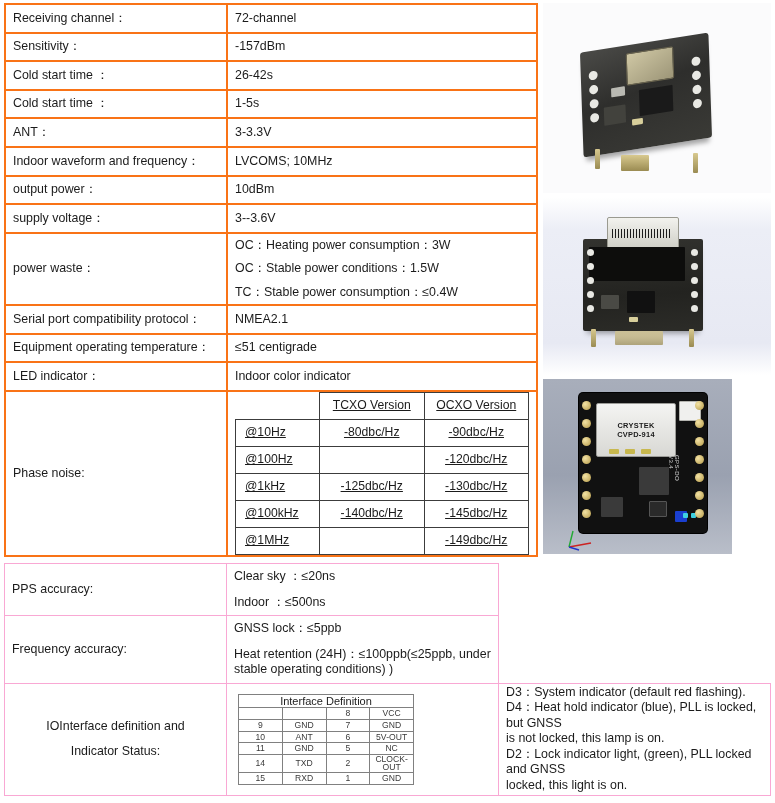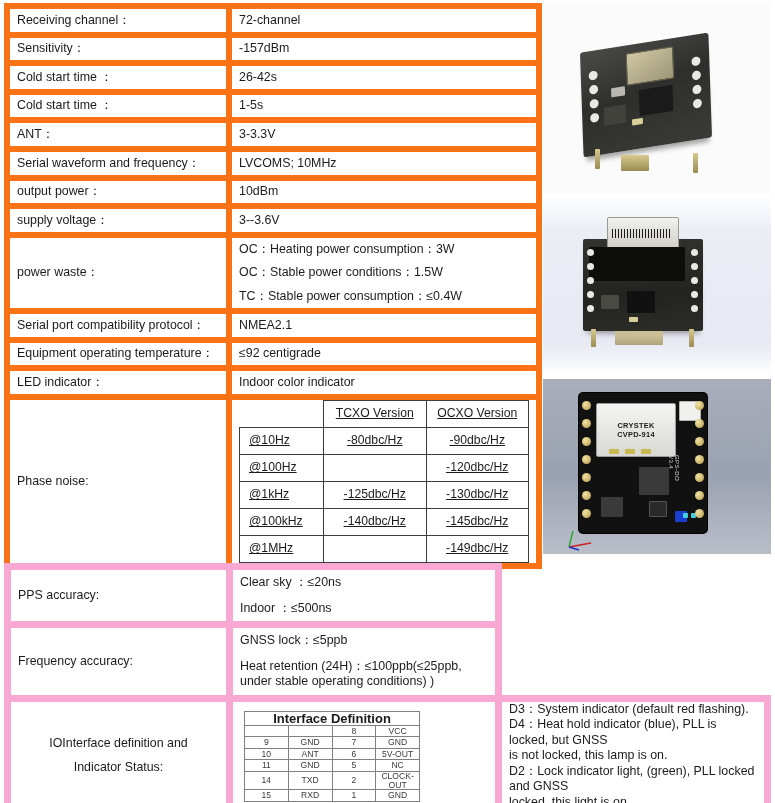--- a/index.html
+++ b/index.html
@@ -9,21 +9,21 @@
     color:#1b1b1b;
   }
   .sheet{position:absolute;left:0;top:0;width:775px;height:803px;}
 
   
   table.spec{
     position:absolute;left:4px;top:3px;width:534px;
     border-collapse:collapse;table-layout:fixed;
   }
   table.spec td{
-    border:6px solid #f97316;
+    border:2px solid #f97316;
     padding:0 7px;
     font-size:12.4px;
     line-height:1.25;
     vertical-align:middle;
     height:28px;
     box-sizing:border-box;
   }
   .c-label{width:222px;}
   .c-value{width:310px;}
   .rowh{height:28.6px;}
@@ -43,21 +43,21 @@
   .pn-head{font-size:12.2px;}
 
   .lbl-center{text-align:center;}
 
   
   table.wide{
     position:absolute;left:4px;width:767px;
     border-collapse:collapse;table-layout:fixed;
   }
   table.wide td{
-    border:7px solid #f9a8d4;
+    border:1px solid #f9a8d4;
     padding:0 7px;font-size:12.4px;line-height:1.25;
     vertical-align:middle;box-sizing:border-box;
   }
   .w-label{width:222px;}
 
   .stack div{padding:5px 0 5px 0;}
 
   
   .io-cell{padding:4px 6px 4px 6px;vertical-align:top;}
   table.io{
@@ -68,31 +68,31 @@
     border:1px solid #808080;
     font-size:8.6px;
     height:11.6px;
     line-height:1;
     text-align:center;
     padding:0 1px;
     color:#3a3a3a;
     font-family:"Liberation Sans","DejaVu Sans",sans-serif;
     box-sizing:border-box;
   }
-  table.io td.t-hdr{font-size:13px;font-weight:bold;color:#1b1b1b;height:13px;}
+  table.io td.t-hdr{font-size:11px;font-weight:normal;color:#1b1b1b;height:13px;}
   .io-n{width:20px;}
   .io-v{width:68px;}
 
   .ind-text{font-size:12.4px;line-height:1.95;padding-left:4px;}
 
   
   .photo{position:absolute;left:543px;overflow:hidden;}
   .ph1{top:3px;width:228px;height:190px;}
   .ph2{top:197px;width:228px;height:178px;}
-  .ph3{top:379px;width:228px;height:175px;}
+  .ph3{top:379px;width:189px;height:175px;}
   .photo .inner{position:absolute;inset:0;}
 
   .bg-white{background:#fbfbfc;}
   .bg-lav{background:linear-gradient(180deg,#ffffff 0%,#eceef6 18%,#e7e9f3 82%,#ffffff 100%);}
   .bg-cad{background:linear-gradient(180deg,#a8aebb 0%,#9aa1b0 55%,#b9bec9 100%);}
 
   
   .board{position:absolute;}
   .iso1{
     left:38px;top:40px;width:130px;height:104px;
@@ -164,21 +164,21 @@
       </tr>
       <tr class="rowh">
         <td class="c-label">Cold start time ：</td>
         <td class="c-value">1-5s</td>
       </tr>
       <tr class="rowh">
         <td class="c-label">ANT：</td>
         <td class="c-value">3-3.3V</td>
       </tr>
       <tr class="rowh">
-        <td class="c-label">Serial waveform and frequency：</td>
+        <td class="c-label">Indoor waveform and frequency：</td>
         <td class="c-value">LVCOMS;   10MHz</td>
       </tr>
       <tr class="rowh">
         <td class="c-label">output power：</td>
         <td class="c-value">10dBm</td>
       </tr>
       <tr class="rowh">
         <td class="c-label">supply voltage：</td>
         <td class="c-value">3--3.6V</td>
       </tr>
@@ -191,21 +191,21 @@
           <div>TC：Stable power consumption：≤0.4W</div>
         </td>
       </tr>
 
       <tr class="rowh">
         <td class="c-label">Serial port compatibility protocol：</td>
         <td class="c-value">NMEA2.1</td>
       </tr>
       <tr class="rowh">
         <td class="c-label">Equipment operating temperature：</td>
-        <td class="c-value">≤92 centigrade</td>
+        <td class="c-value">≤51 centigrade</td>
       </tr>
       <tr class="rowh">
         <td class="c-label">LED indicator：</td>
         <td class="c-value">Indoor color indicator</td>
       </tr>
 
       <tr>
         <td class="c-label">Phase noise:</td>
         <td class="c-value nested-host">
           <table class="pn">

